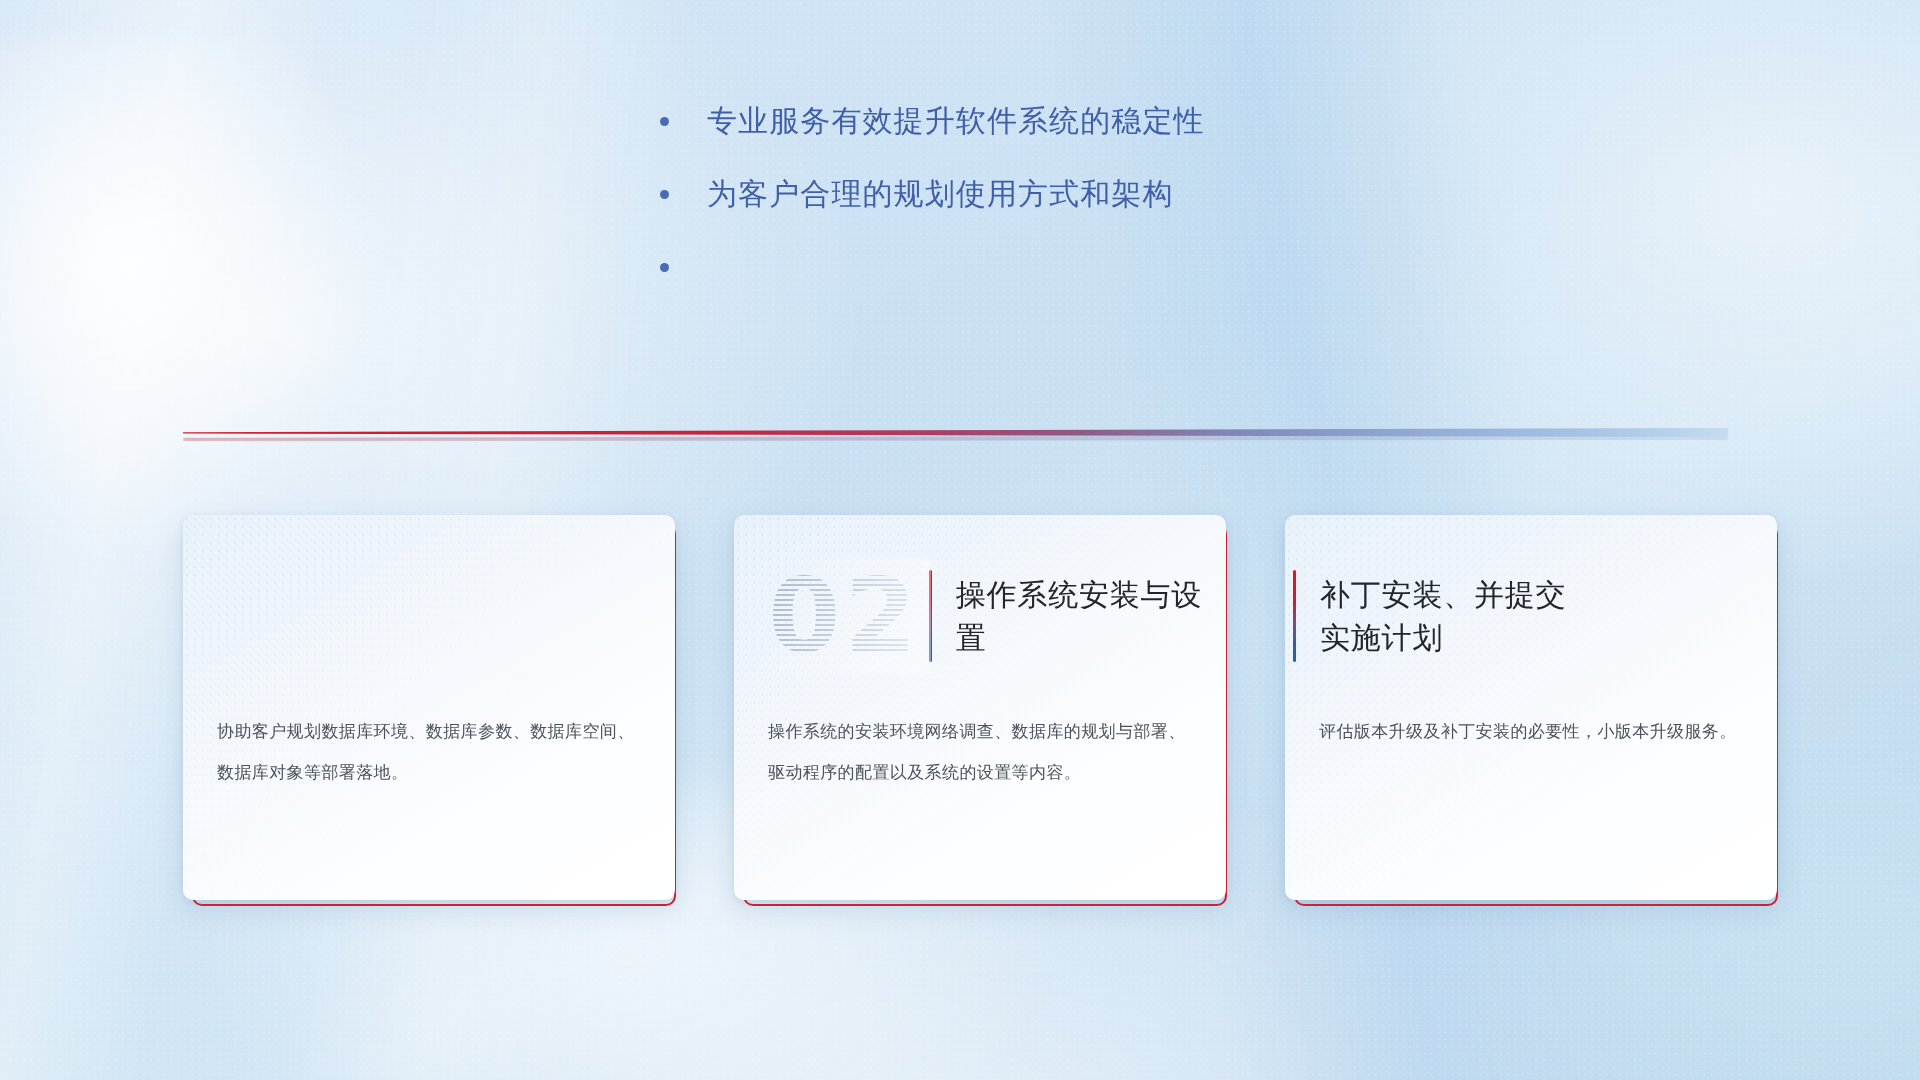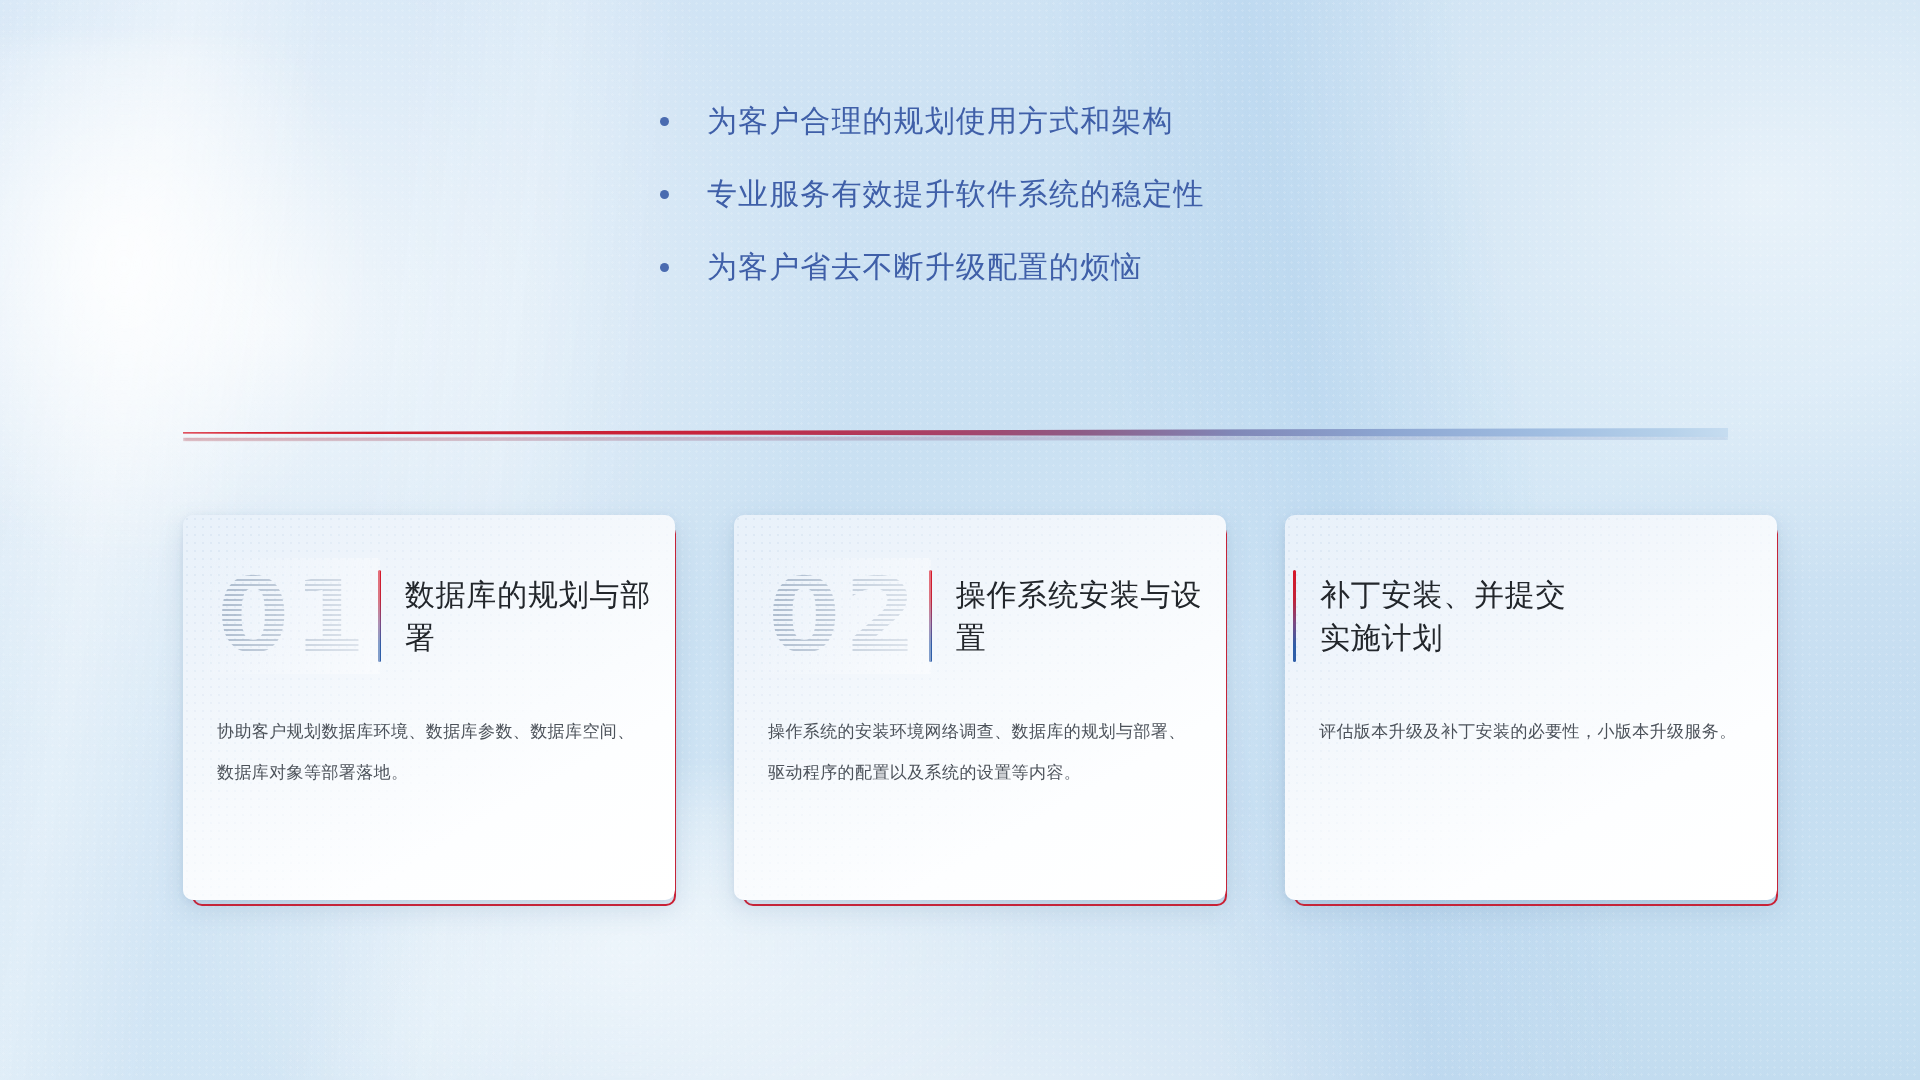--- a/index.html
+++ b/index.html
@@ -171,52 +171,46 @@
 <div class="bg"></div>
 <div class="bg-streaks"></div>
 <div class="bg-glow-left"></div>
 <div class="bg-glow-bottom"></div>
 <div class="bg-dots"></div>
 
 <div class="bullets">
 
   <div class="bullet-row">
     <span class="bullet-dot"></span>
-    <span class="bullet-text">为客户合理的规划使用方式和架构</span>
+    <span class="bullet-text">专业服务有效提升软件系统的稳定性</span>
   </div>
 
   <div class="bullet-row">
     <span class="bullet-dot"></span>
-    <span class="bullet-text">专业服务有效提升软件系统的稳定性</span>
+    <span class="bullet-text">为客户合理的规划使用方式和架构</span>
   </div>
 
 
   <div class="bullet-row">
     <span class="bullet-dot"></span>
-    <span class="bullet-text">为客户省去不断升级配置的烦恼</span>
   </div>
 
 </div>
 
 <div class="divider-wrap">
   <div class="divider-shadow"></div>
   <div class="divider"></div>
 </div>
 
 <div class="cards">
 
   <div class="card-slot s1">
     <div class="card-outline"></div>
     <div class="card">
       <div class="card-inner-dots"></div>
-      <div class="card-head">
-        <span class="card-number">01</span>
-        <span class="card-rule"></span>
-        <span class="card-title">数据库的规划与部署</span>
-      </div>
       <div class="card-body">协助客户规划数据库环境、数据库参数、数据库空间、数据库对象等部署落地。</div>
     </div>
   </div>
 
   <div class="card-slot s2">
     <div class="card-outline"></div>
     <div class="card">
       <div class="card-inner-dots"></div>
       <div class="card-head">
         <span class="card-number">02</span>

